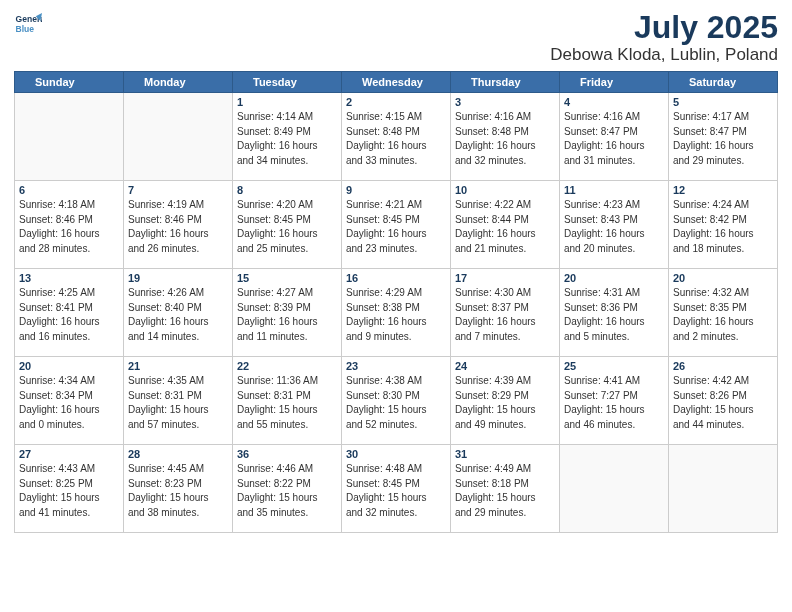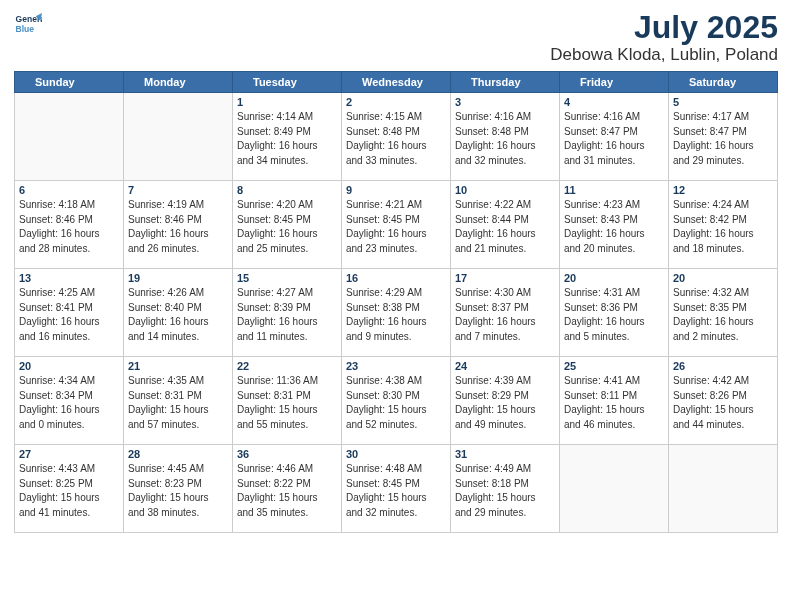--- a/index.html
+++ b/index.html
@@ -287,21 +287,21 @@
           <td>
             <div class="day-number">24</div>
             <div class="cell-text">Sunrise: 4:39 AM
 Sunset: 8:29 PM
 Daylight: 15 hours
 and 49 minutes.</div>
           </td>
           <td>
             <div class="day-number">25</div>
             <div class="cell-text">Sunrise: 4:41 AM
-Sunset: 8:11 PM
+Sunset: 7:27 PM
 Daylight: 15 hours
 and 46 minutes.</div>
           </td>
           <td>
             <div class="day-number">26</div>
             <div class="cell-text">Sunrise: 4:42 AM
 Sunset: 8:26 PM
 Daylight: 15 hours
 and 44 minutes.</div>
           </td>

